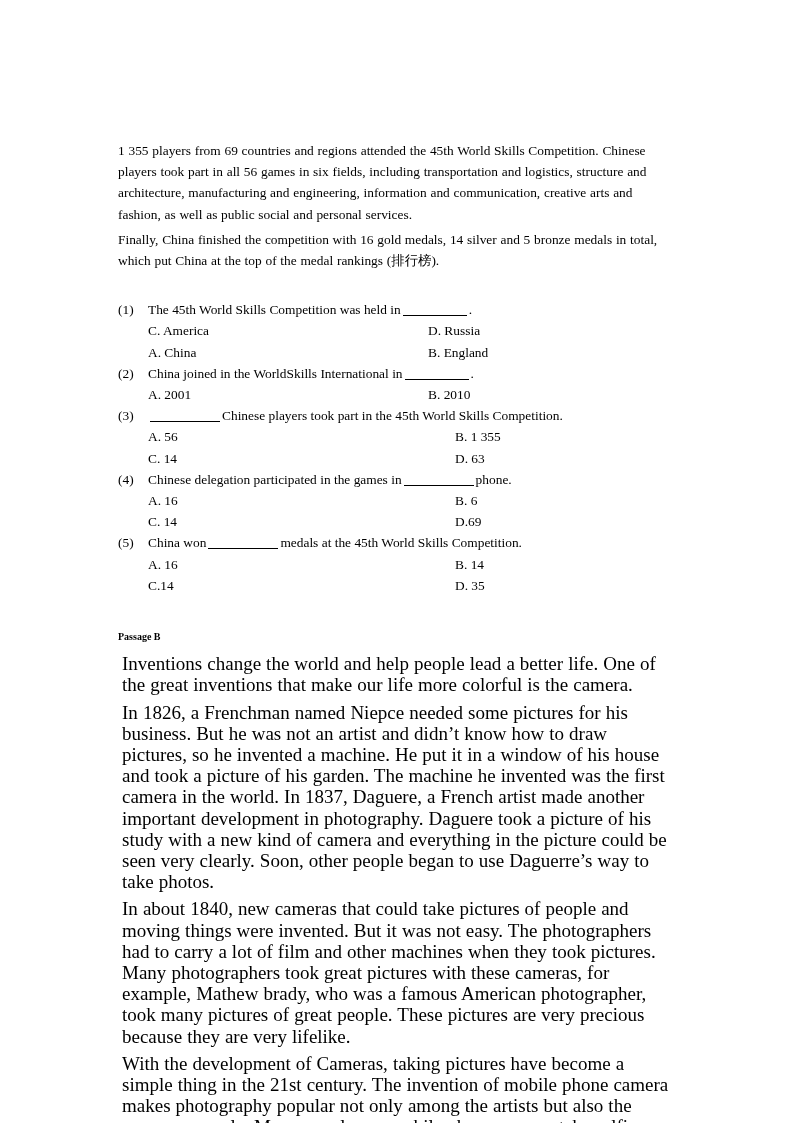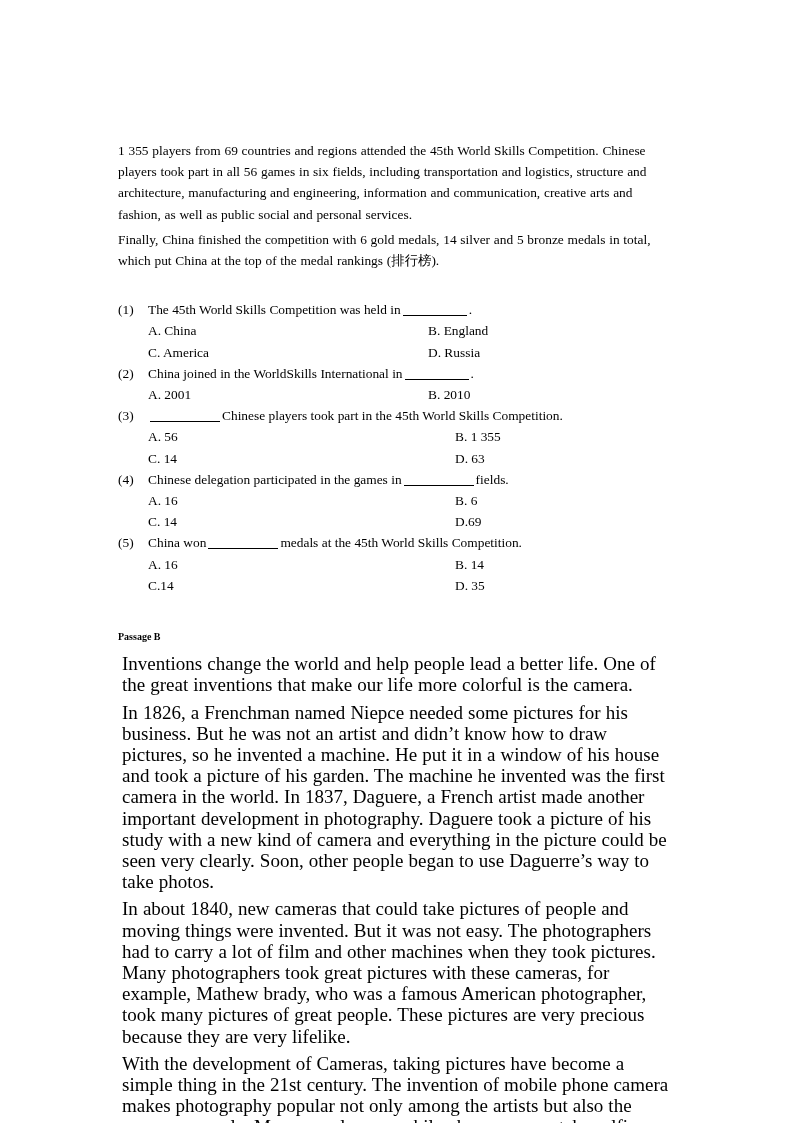--- a/index.html
+++ b/index.html
@@ -104,36 +104,36 @@
   }
 </style>
 </head>
 <body>
 
 <div class="page">
   <div class="content">
 
     <div>
       <p class="para">1 355 players from 69 countries and regions attended the 45th World Skills Competition.  Chinese players took part in all 56 games in six fields, including transportation and logistics, structure and architecture, manufacturing and engineering, information and communication, creative arts and fashion, as well as public social and personal services.</p>
-      <p class="para">Finally, China finished the competition with 6 gold medals, 14 silver and 5 bronze medals in total, which put China at the top of the medal rankings (排行榜).</p>
+      <p class="para">Finally, China finished the competition with 16 gold medals, 14 silver and 5 bronze medals in total, which put China at the top of the medal rankings (排行榜).</p>
     </div>
 
     <div class="questions">
 
       <div class="qitem">
         <div class="qline">
           <span class="qnum">(1)</span><span>The 45th World Skills Competition was held in</span><span class="blank"></span><span>.</span>
         </div>
         <div class="opts col-near">
+          <span class="opt-a">C. America</span>
+          <span class="opt-b">D. Russia</span>
+        </div>
+        <div class="opts col-near">
           <span class="opt-a">A. China</span>
           <span class="opt-b">B. England</span>
-        </div>
-        <div class="opts col-near">
-          <span class="opt-a">C. America</span>
-          <span class="opt-b">D. Russia</span>
         </div>
       </div>
 
       <div class="qitem">
         <div class="qline">
           <span class="qnum">(2)</span><span>China joined in the WorldSkills International in</span><span class="blank"></span><span>.</span>
         </div>
         <div class="opts col-near">
           <span class="opt-a">A. 2001</span>
           <span class="opt-b">B. 2010</span>
@@ -149,21 +149,21 @@
           <span class="opt-b">B. 1 355</span>
         </div>
         <div class="opts col-far">
           <span class="opt-a">C. 14</span>
           <span class="opt-b">D. 63</span>
         </div>
       </div>
 
       <div class="qitem">
         <div class="qline">
-          <span class="qnum">(4)</span><span>Chinese delegation participated in the games in</span><span class="blank wide"></span><span>fields.</span>
+          <span class="qnum">(4)</span><span>Chinese delegation participated in the games in</span><span class="blank wide"></span><span>phone.</span>
         </div>
         <div class="opts col-far">
           <span class="opt-a">A. 16</span>
           <span class="opt-b">B. 6</span>
         </div>
         <div class="opts col-far">
           <span class="opt-a">C. 14</span>
           <span class="opt-b">D.69</span>
         </div>
       </div>

